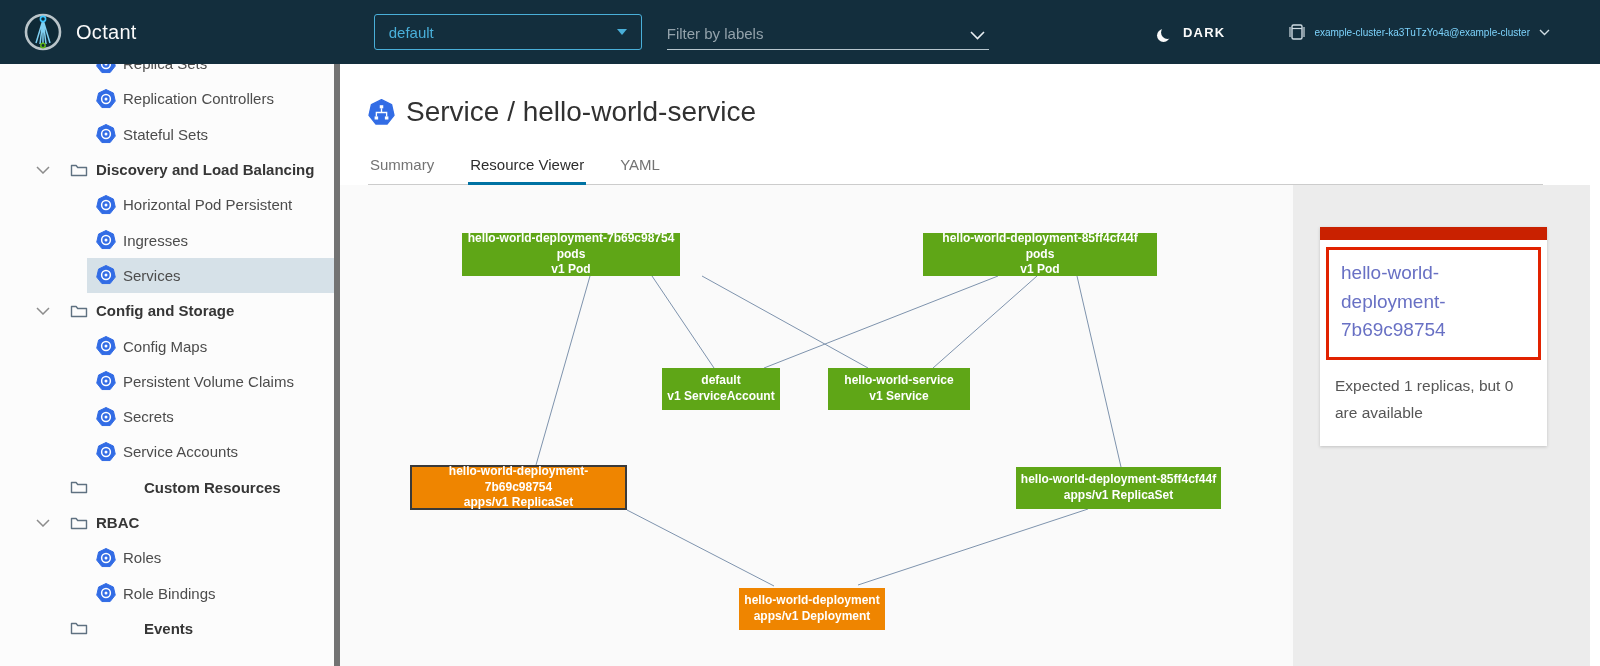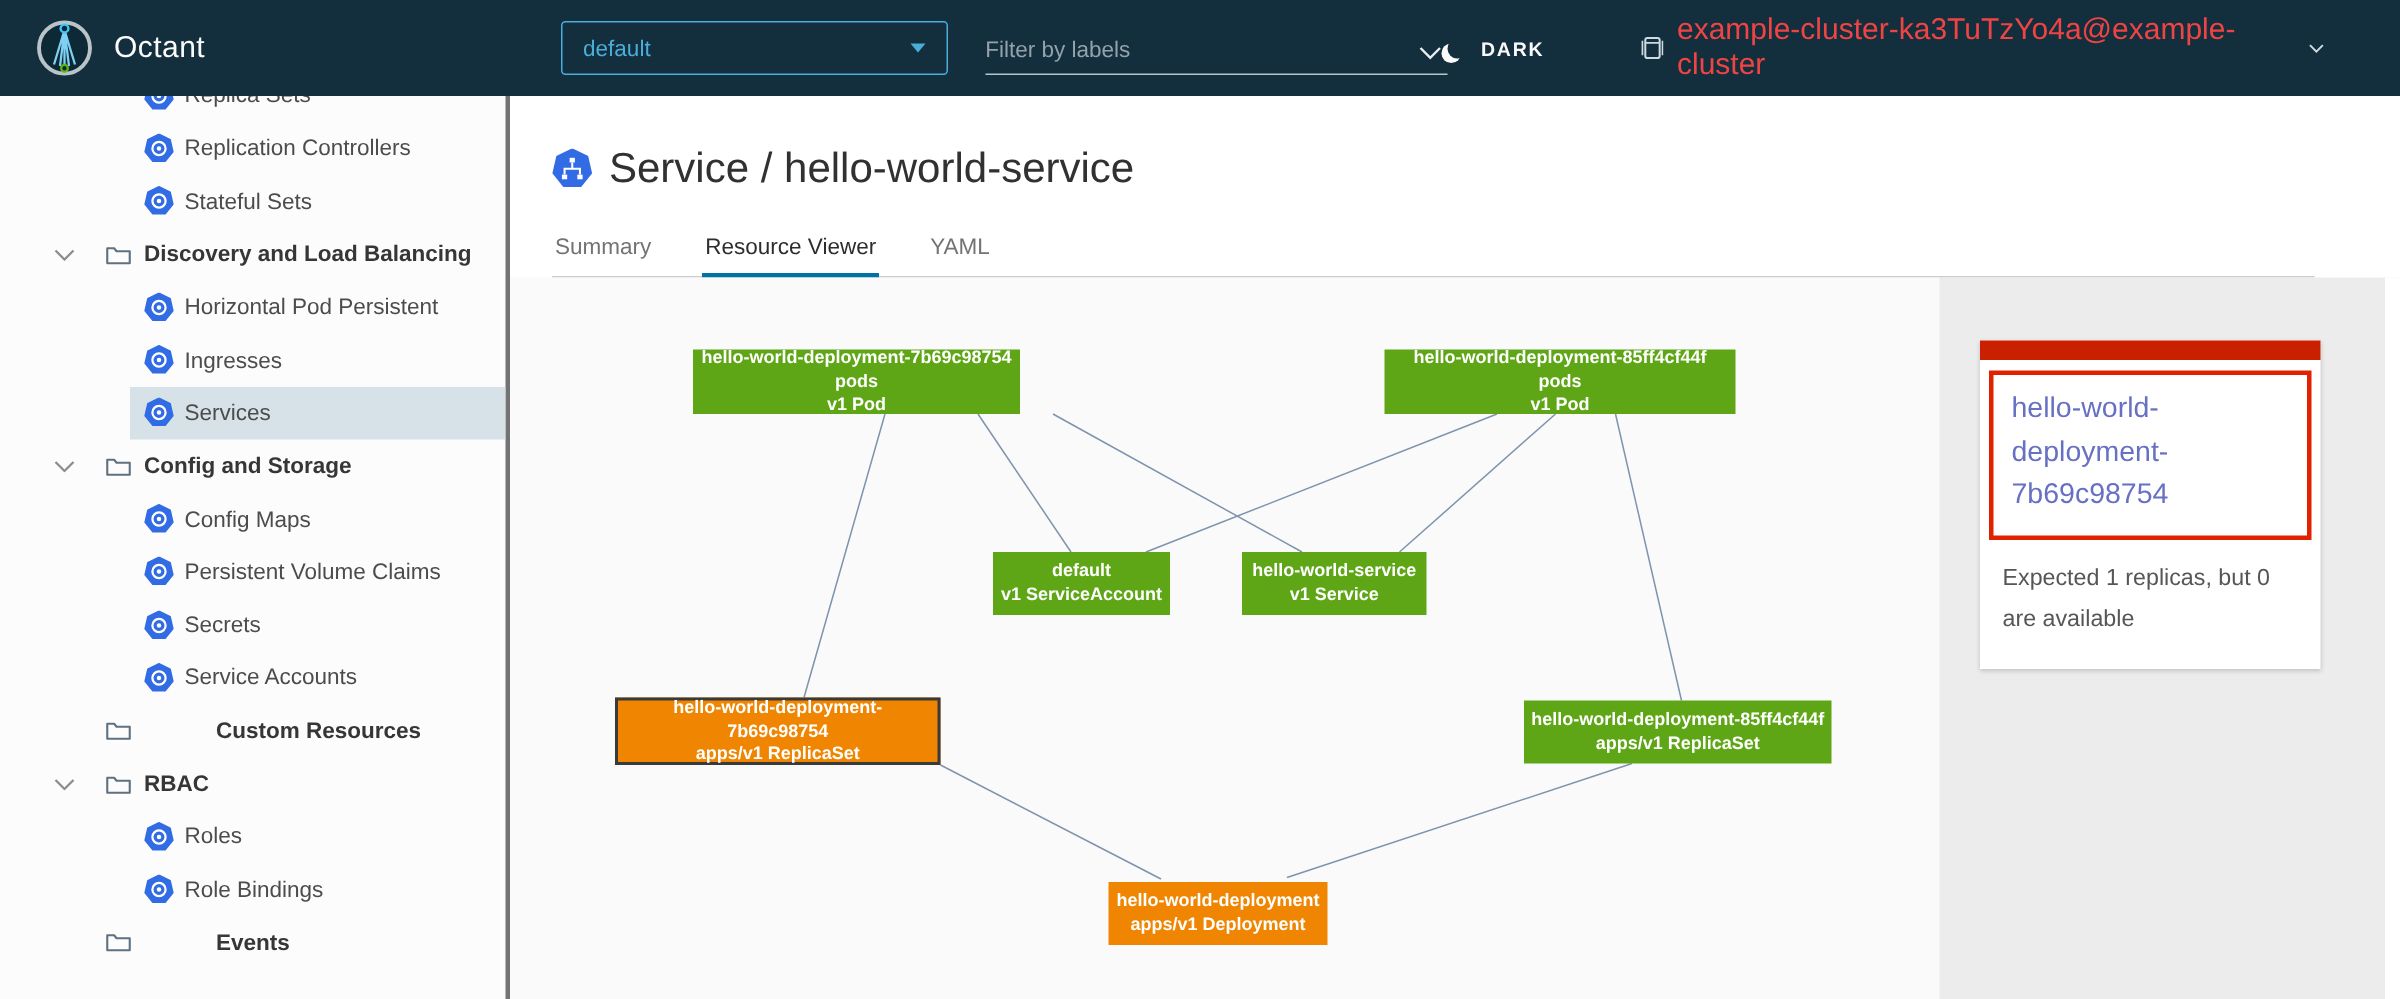--- a/index.html
+++ b/index.html
@@ -19,27 +19,27 @@
   .label-filter { margin-left:25px; width:322px; height:36px; display:flex; align-items:flex-end;
                   border-bottom:1px solid #b6c5cd; padding-bottom:7px; position:relative; }
   .label-filter input { background:transparent; border:none; outline:none; width:100%;
                         font-size:15px; color:#e8eef2; font-family:"Liberation Sans",sans-serif; }
   .label-filter input::placeholder { color:#93a2ab; opacity:1; }
   .filter-chev { position:absolute; right:4px; bottom:9px; }
   .theme-toggle { margin-left:auto; display:flex; align-items:center; gap:9px; cursor:pointer; }
   .moon { width:13px; height:13px; border-radius:50%; box-shadow:-4px 3px 0 0 #fafafa; }
   .theme-label { font-size:13px; font-weight:700; letter-spacing:1.2px; color:#fafafa; }
   .ctx { margin-left:42px; display:flex; align-items:center; gap:9px; cursor:pointer;
-         color:#ef4444; font-size:20px;padding-left:22px; }
+         color:#7dd3fc; font-size:10px;padding-left:22px; }
 
   
   .body-row { display:flex; height:602px; }
 
   
-  .sidebar { width:340px; background:#fcfcfc; border-right:3px solid #737373;
+  .sidebar { width:340px; background:#fcfcfc; border-right:6px solid #737373;
              overflow:hidden; flex:0 0 auto; }
   .nav-list { margin-top:-18px; }
   .nav-row { height:35.3px; display:flex; align-items:center; font-size:15px;
              color:#4c4c4c; cursor:pointer; white-space:nowrap; }
   .nav-row.group { padding-left:36px; font-weight:700; color:#363636; }
   .nav-row.group.no-chev { padding-left:70px;gap:48px; }
   .nav-row.child { padding-left:96px; }
   .nav-row.selected { background:linear-gradient(to right, transparent 87px, #d6e1e8 87px); }
   .chev-ic { width:14px; height:8px; margin-right:20px; flex:0 0 auto; }
   .folder-ic { width:18px; height:16px; margin-right:8px; flex:0 0 auto; }
@@ -295,21 +295,21 @@
             <span>v1 Pod</span>
           </div>
           <div class="gnode ok" style="left: 583px; top: 48px; width: 234px; height: 43px;">
             <span>hello-world-deployment-85ff4cf44f pods</span>
             <span>v1 Pod</span>
           </div>
           <div class="gnode ok" style="left: 322px; top: 183px; width: 118px; height: 42px;">
             <span>default</span>
             <span>v1 ServiceAccount</span>
           </div>
-          <div class="gnode ok" style="left: 488px; top: 183px; width: 123px; height: 42px;">
+          <div class="gnode ok" style="left: 488px; top: 183px; width: 142px; height: 42px;">
             <span>hello-world-service</span>
             <span>v1 Service</span>
           </div>
           <div class="gnode warn selected" style="left: 70px; top: 280px; width: 217px; height: 45px;">
             <span>hello-world-deployment-7b69c98754</span>
             <span>apps/v1 ReplicaSet</span>
           </div>
           <div class="gnode ok" style="left: 676px; top: 282px; width: 205px; height: 42px;">
             <span>hello-world-deployment-85ff4cf44f</span>
             <span>apps/v1 ReplicaSet</span>

